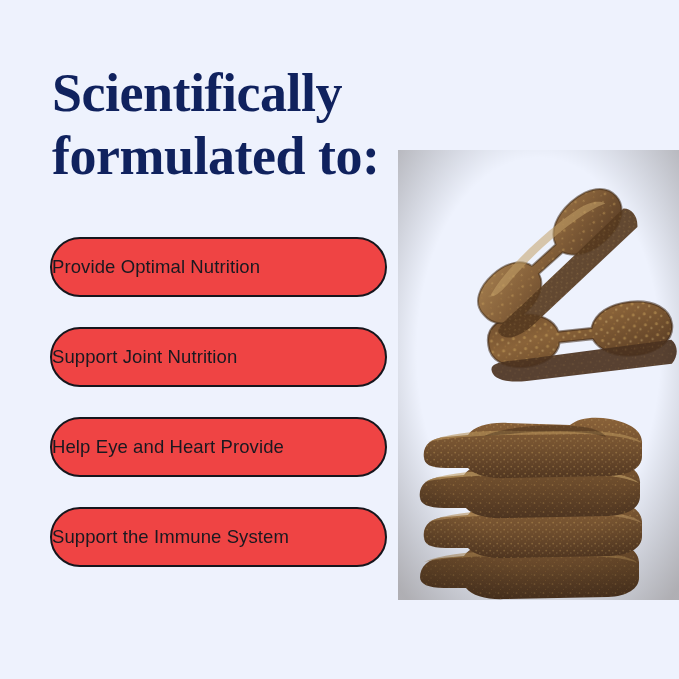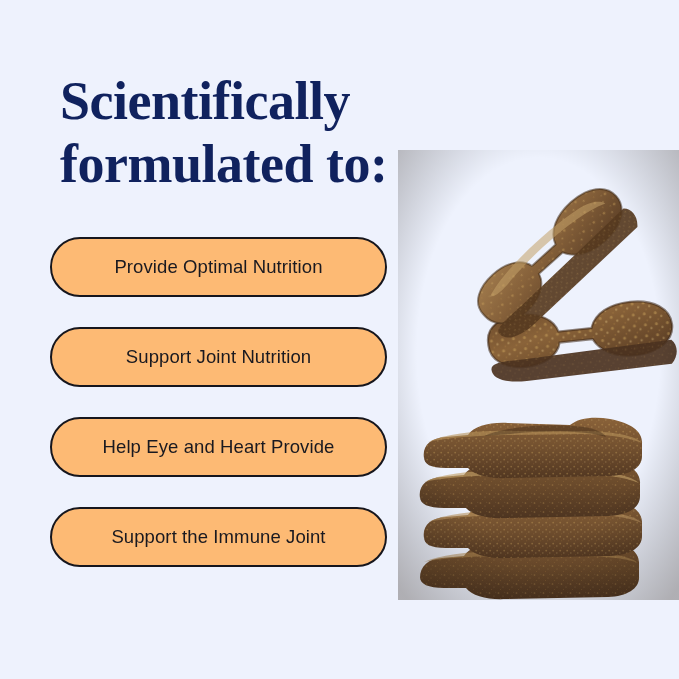--- a/index.html
+++ b/index.html
@@ -25,46 +25,45 @@
     position: absolute;
     left: 48px;
     top: 58px;
     width: 420px;
     font-family: "Liberation Serif", "DejaVu Serif", serif;
     font-weight: 700;
     font-size: 54px;
     line-height: 1.17;
     letter-spacing: -0.5px;
     color: #10225e;
-    margin: 12px;
+    margin: 4px;
   }
   #headline .hl-line {
     display: block;
     white-space: nowrap;
   }
 
   
   #benefit-list {
     position: absolute;
     left: 50px;
     top: 237px;
     width: 337px;
   }
   .pill {
     position: relative;
     box-sizing: border-box;
     width: 337px;
     height: 60px;
     margin-bottom: 30px;
-    background: #fdba74;
+    background: #ef4444;
     border: 2.5px solid #16161d;
     border-radius: 30px;
     display: flex;
     align-items: center;
-    justify-content: center;
   }
   .pill:last-child { margin-bottom: 0; }
   .pill-label {
     font-family: "Liberation Sans", sans-serif;
     font-size: 18.5px;
     font-weight: 400;
     letter-spacing: 0.1px;
     color: #191920;
     white-space: nowrap;
   }
@@ -101,21 +100,21 @@
 
     <div class="pill">
       <span class="pill-label">Support Joint Nutrition</span>
     </div>
 
     <div class="pill">
       <span class="pill-label">Help Eye and Heart Provide</span>
     </div>
 
     <div class="pill">
-      <span class="pill-label">Support the Immune Joint</span>
+      <span class="pill-label">Support the Immune System</span>
     </div>
 
   </div>
 
   <div id="product-photo">
     <svg viewBox="0 0 281 450" xmlns="http://www.w3.org/2000/svg">
       <defs>
 
         <pattern id="speckle" width="9" height="9" patternUnits="userSpaceOnUse">
           <rect width="9" height="9" fill="none"></rect>

